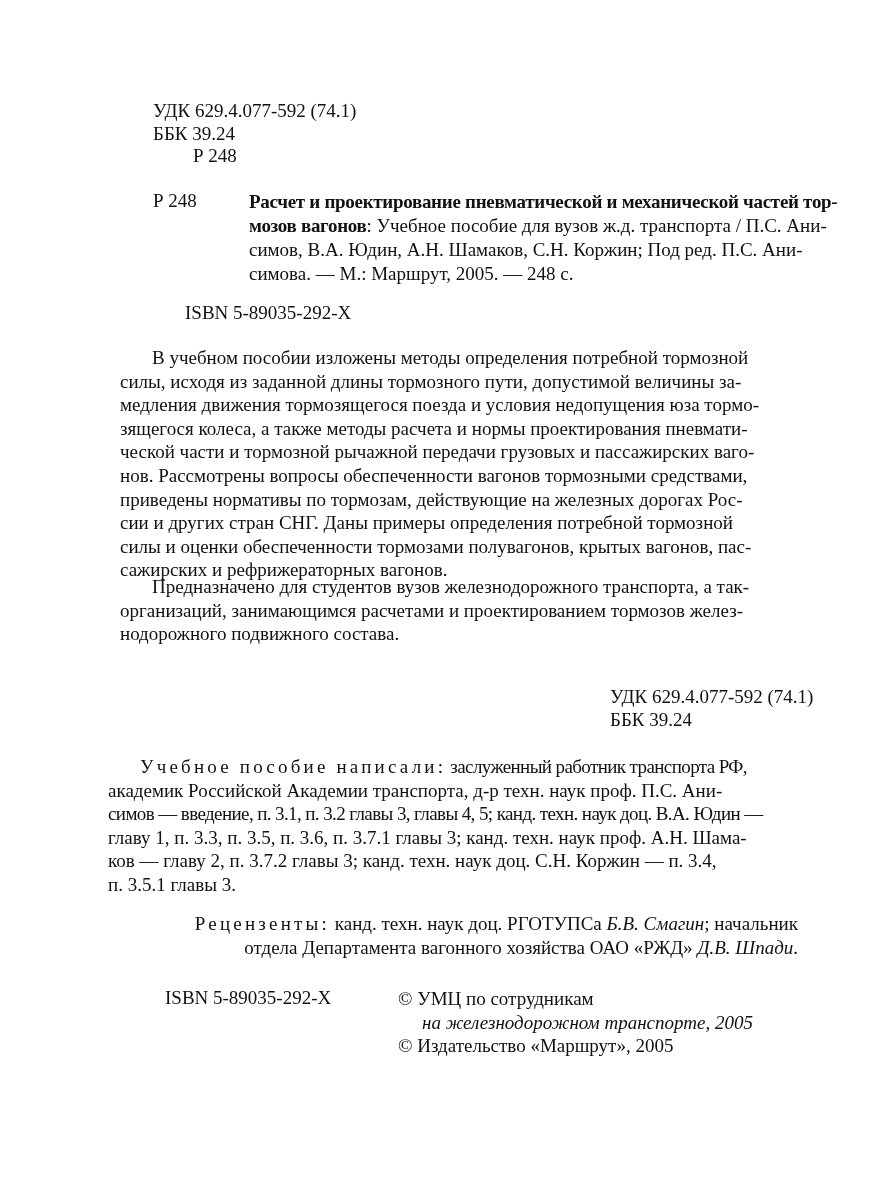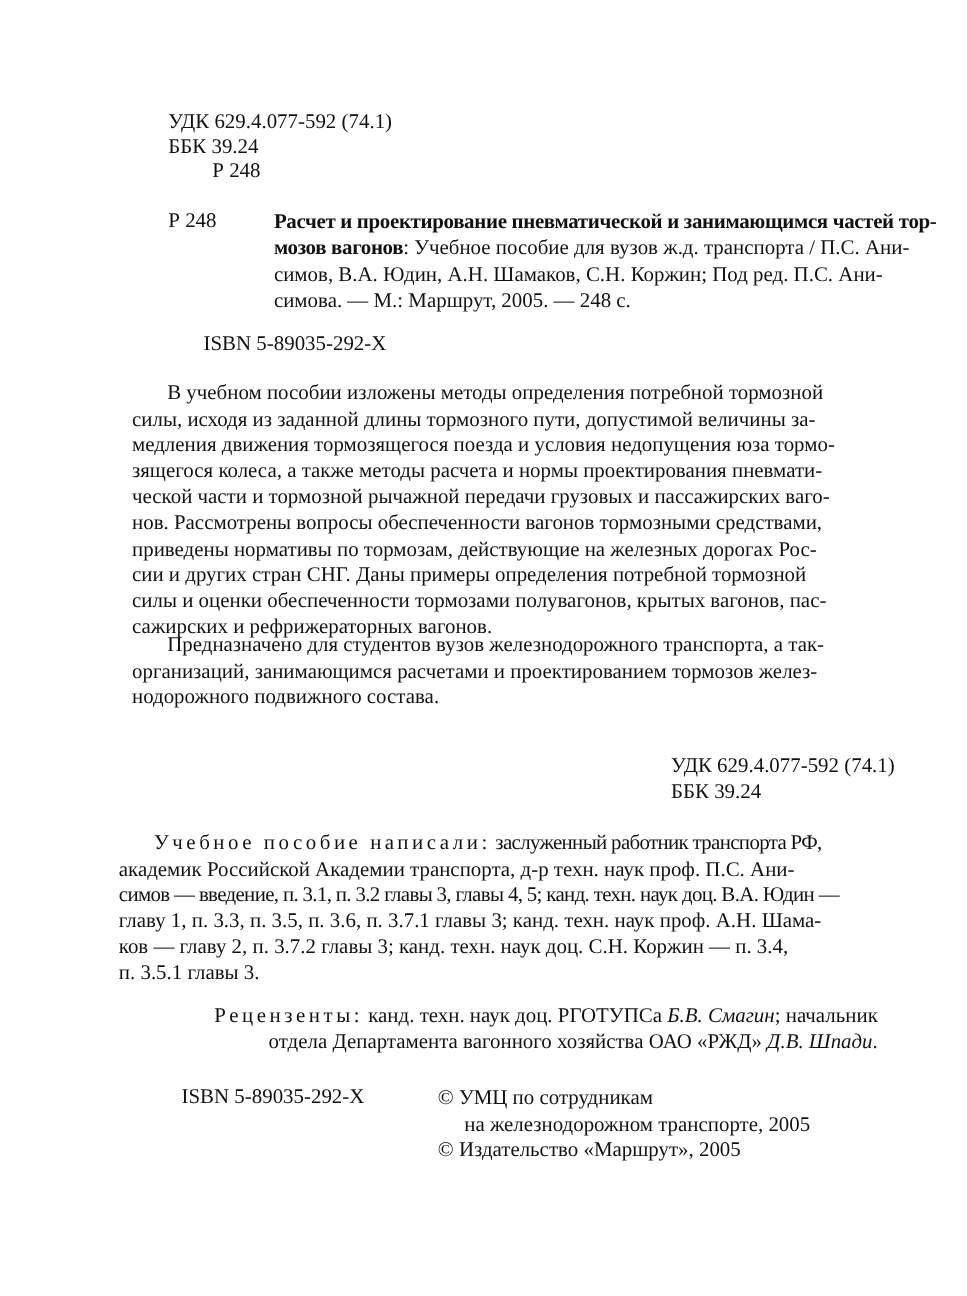--- a/index.html
+++ b/index.html
@@ -33,36 +33,36 @@
   .spaced { letter-spacing: 3.2px; }
   .cond { letter-spacing: -0.6px; }
 
   .reviewers { position: absolute; left: 108px; top: 912px; width: 690px; line-height: 24px; text-align: right; }
   .reviewers div { white-space: nowrap; }
   .it { font-style: italic; }
 
   .isbn2 { left: 120px; top: 987px; }
   .copy { position: absolute; left: 398px; top: 987px; line-height: 23.5px; }
   .copy div { white-space: nowrap; }
-  .copy .indent { padding-left: 24px; }
+  .copy .indent { padding-left: 24px; font-style: italic; }
   .ind { display: inline-block; width: 32px; }
 </style>
 </head>
 <body>
 
 <div class="abs codes">
   <div>УДК 629.4.077-592 (74.1)</div>
   <div>ББК 39.24</div>
   <div class="r248">Р 248</div>
 </div>
 
 <div class="abs bib">
   <div class="label">Р 248</div>
   <div class="text">
-    <div><span class="bold">Расчет и проектирование пневматической и занимающимся частей тор-</span><span></span></div>
+    <div><span class="bold">Расчет и проектирование пневматической и механической частей тор-</span><span></span></div>
     <div><span class="bold">мозов вагонов</span><span>: Учебное пособие для вузов ж.д. транспорта / П.С. Ани-</span></div>
     <div>симов, В.А. Юдин, А.Н. Шамаков, С.Н. Коржин; Под ред. П.С. Ани-</div>
     <div>симова. — М.: Маршрут, 2005. — 248 с.</div>
   </div>
 </div>
 
 <div class="abs isbn1">ISBN 5-89035-292-X</div>
 
 <div class="para para1">
   <div><span class="ind"></span><span>В учебном пособии изложены методы определения потребной тормозной</span></div>

